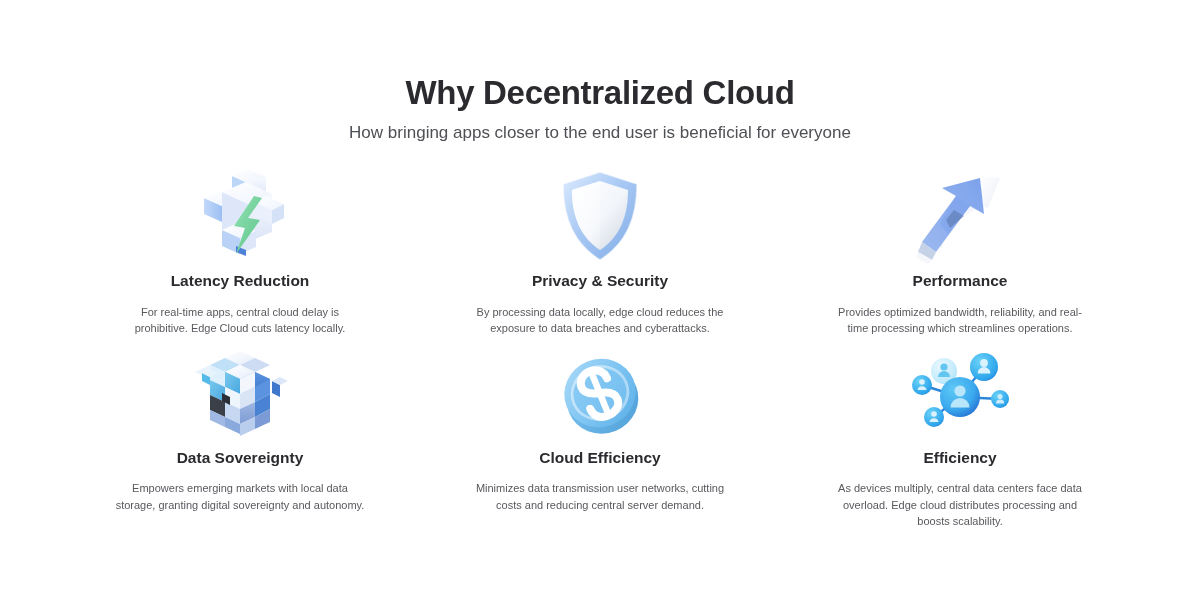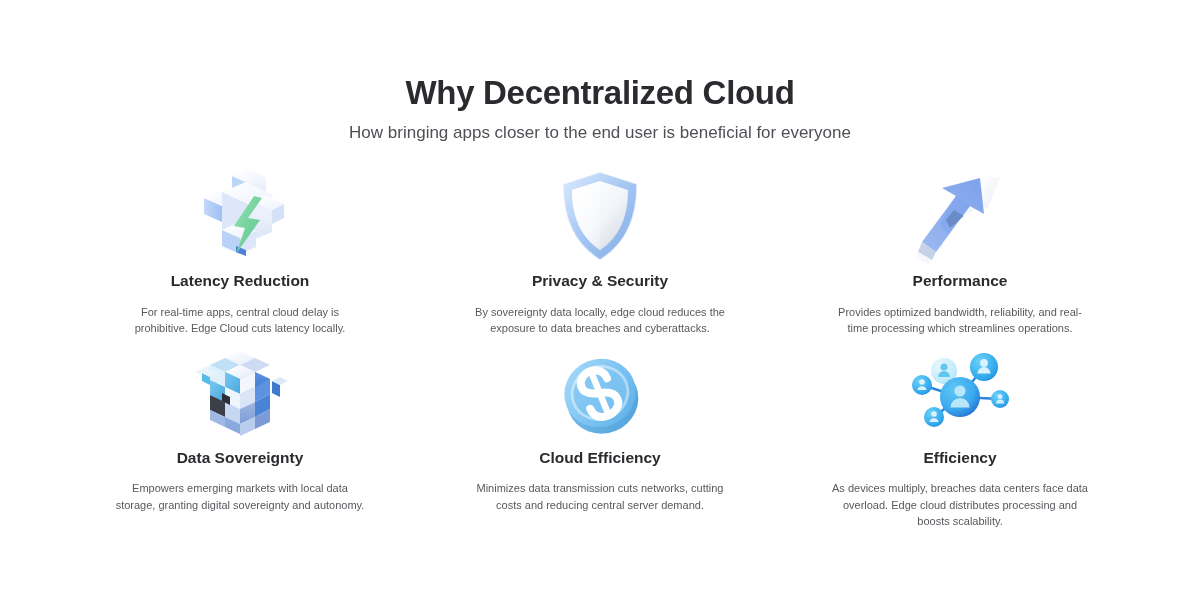--- a/index.html
+++ b/index.html
@@ -157,21 +157,21 @@
               <stop offset="100%" stop-color="#ffffff" stop-opacity="0.15"></stop>
             </linearGradient>
           </defs>
           <path d="M43 4 L80 16 C80 52 68 76 43 92 C18 76 6 52 6 16 Z" fill="url(#shOuter)"></path>
           <path d="M43 13 L71 22 C71 51 61 70 43 82 C25 70 15 51 15 22 Z" fill="url(#shInner)"></path>
           <path d="M43 13 L43 82 C25 70 15 51 15 22 Z" fill="url(#shHi)" opacity="0.8"></path>
           <path d="M43 4 L80 16 C80 52 68 76 43 92 C18 76 6 52 6 16 Z" fill="none" stroke="#ffffff" stroke-opacity="0.6" stroke-width="1.5"></path>
         </svg>
       </div>
       <div class="card-title">Privacy &amp; Security</div>
-      <div class="card-desc">By sovereignty data locally, edge cloud reduces the exposure to data breaches and cyberattacks.</div>
+      <div class="card-desc">By processing data locally, edge cloud reduces the exposure to data breaches and cyberattacks.</div>
     </div>
 
     <div class="card">
       <div class="icon-wrap">
         <svg width="92" height="92" viewBox="0 0 92 92">
           <defs>
             <linearGradient id="arF" x1="0" y1="1" x2="1" y2="0">
               <stop offset="0%" stop-color="#9bb8ef"></stop>
                 <stop offset="100%" stop-color="#7da2ec"></stop>
             </linearGradient>
@@ -292,21 +292,21 @@
 
             <g fill="#ffffff">
               <rect x="42.5" y="22" width="6.5" height="48" rx="2.5"></rect>
               <path d="M58 35 C58 26 50 22 45 22 C37 22 31 27 31 34 C31 41 38 44 46 46
                        C54 48 60 51 60 58 C60 65 53 70 45 70 C38 70 31 66 31 57" fill="none" stroke="#ffffff" stroke-width="8" stroke-linecap="round"></path>
             </g>
           </g>
         </svg>
       </div>
       <div class="card-title">Cloud Efficiency</div>
-      <div class="card-desc">Minimizes data transmission cuts networks, cutting costs and reducing central server demand.</div>
+      <div class="card-desc">Minimizes data transmission user networks, cutting costs and reducing central server demand.</div>
     </div>
 
     <div class="card wide">
       <div class="icon-wrap">
         <svg width="104" height="84" viewBox="0 0 104 84">
           <defs>
             <radialGradient id="hubG" cx="0.35" cy="0.3" r="0.85">
               <stop offset="0%" stop-color="#5fc8f5"></stop>
               <stop offset="60%" stop-color="#3aa8ee"></stop>
               <stop offset="100%" stop-color="#1f63c9"></stop>
@@ -350,17 +350,17 @@
           <circle cx="26" cy="66" r="10" fill="url(#nodeG)"></circle>
           <circle cx="26" cy="63" r="2.8" fill="#dbf2fd"></circle>
           <path d="M21.5 71 a4.6 4.6 0 0 1 9 0 z" fill="#dbf2fd"></path>
 
           <circle cx="52" cy="46" r="20" fill="url(#hubG)"></circle>
           <circle cx="52" cy="40" r="5.6" fill="#b9e6fb"></circle>
           <path d="M42.5 56.5 a9.5 9.5 0 0 1 19 0 z" fill="#b9e6fb"></path>
         </svg>
       </div>
       <div class="card-title">Efficiency</div>
-      <div class="card-desc">As devices multiply, breaches data centers face data overload. Edge cloud distributes processing and boosts scalability.</div>
+      <div class="card-desc">As devices multiply, central data centers face data overload. Edge cloud distributes processing and boosts scalability.</div>
     </div>
 
   </div>
 </div>
 
 </body></html>

